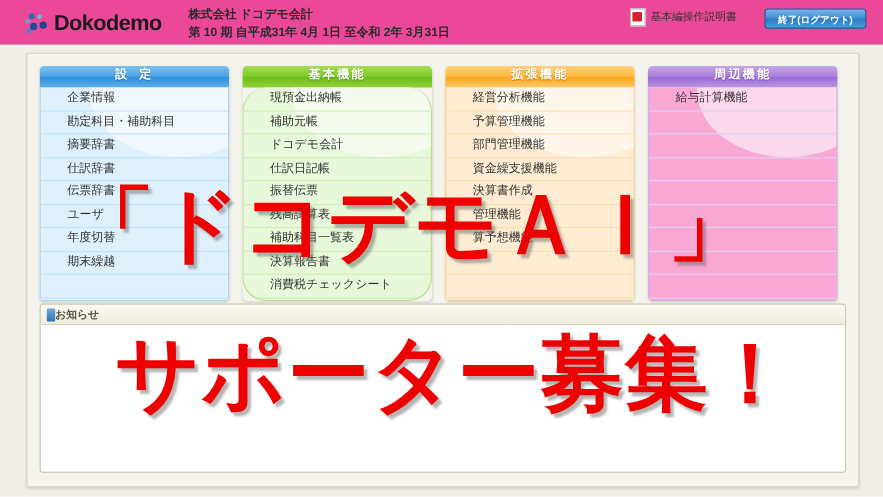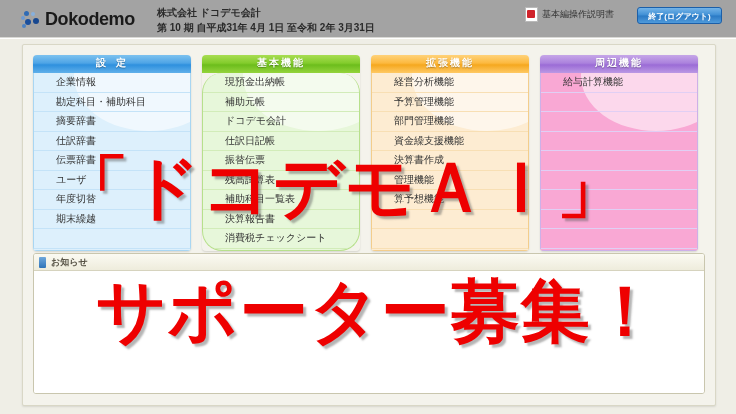--- a/index.html
+++ b/index.html
@@ -19,21 +19,21 @@
     background: #ffffff;
     overflow: hidden;
   }
 
   
   .topbar {
     position: absolute;
     left: 0; top: 0;
     width: 736px;
     height: 37px;
-    background: #a3a3a3;
+    background: #ec4899;
     border-bottom: 1px solid #d8d8d4;
   }
 
   .logo-block {
     position: absolute;
     left: 20px; top: 9px;
     display: flex;
     align-items: center;
     gap: 5px;
   }
@@ -245,21 +245,20 @@
   .notice-tab {
     width: 7px; height: 11px;
     background: linear-gradient(to bottom, #6fa8dc, #2f74b8);
     border-radius: 1px;
     flex: none;
   }
   .notice-title {
     font-size: 9px;
     font-weight: bold;
     color: #555144;
-    margin-left: 5px;
     white-space: nowrap;
     text-align: center;
   }
   .notice-body {
     position: relative;
     height: 122px;
     background: #ffffff;
   }
 
   

